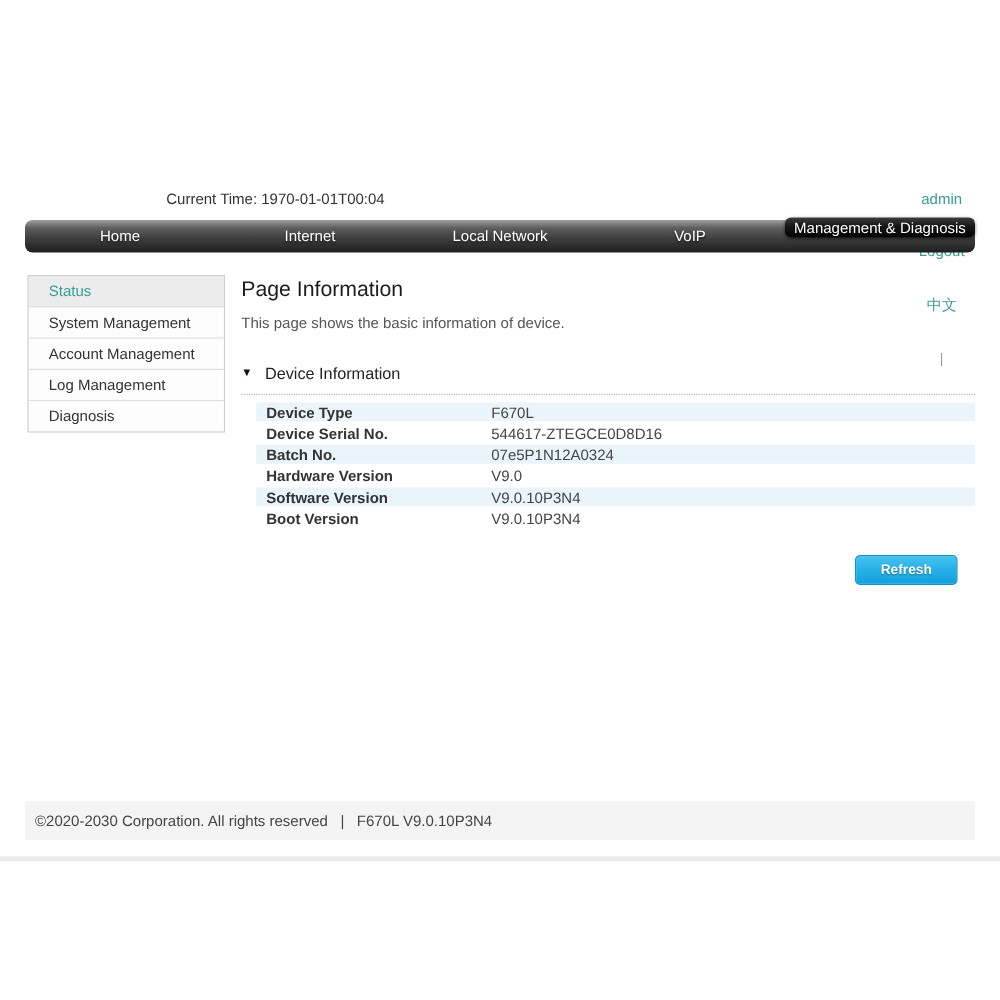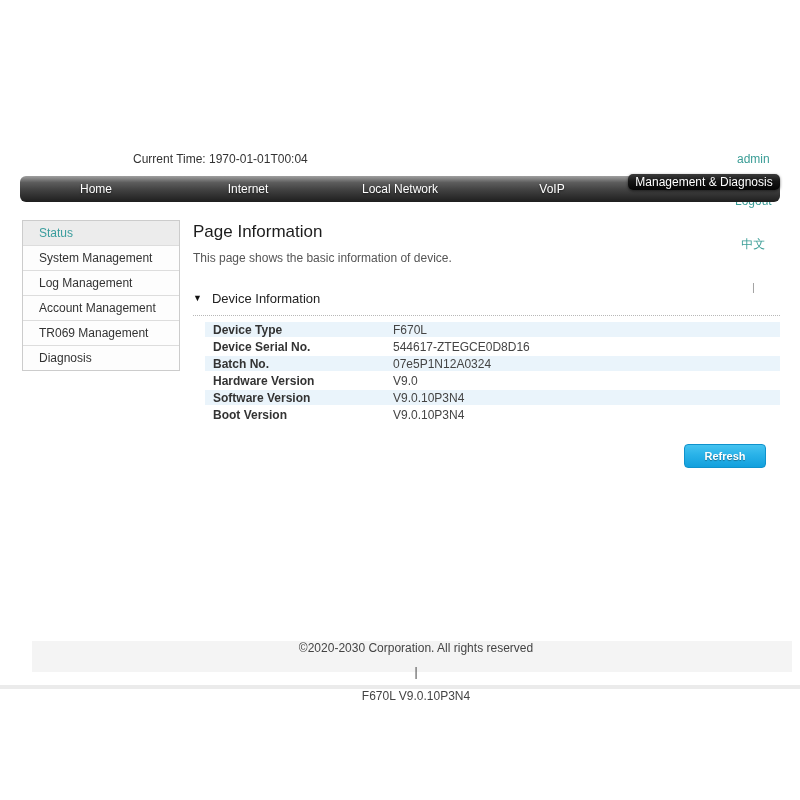--- a/index.html
+++ b/index.html
@@ -62,23 +62,23 @@
   .refresh-btn{
     width:80px;height:22px;border:1px solid #0f92cc;border-radius:4px;
     background:linear-gradient(180deg,#45c3f0 0%,#29b2e8 45%,#12a0dd 100%);
     color:#fff;font-size:11px;font-weight:bold;
     display:flex;align-items:center;justify-content:center;cursor:pointer;
     text-shadow:0 1px 1px rgba(0,0,0,.35);
     font-family:"Liberation Sans","DejaVu Sans",sans-serif;
   }
   
   .footer{
-    position:absolute;left:32px;top:641px;width:760px;height:31px;
+    position:absolute;left:20px;top:641px;width:760px;height:31px;
     background:#f4f4f4;display:flex;align-items:center;padding-left:8px;box-sizing:border-box;
-    font-size:12px;color:#444;gap:10px;flex-direction:column;
+    font-size:12px;color:#444;gap:10px;
   }
   .page-bottom-line{position:absolute;left:0;top:685px;width:800px;height:4px;background:#ebebeb;}
 </style>
 </head>
 <body>
 
 <div class="topbar">
   <div class="current-time">Current Time: 1970-01-01T00:04</div>
   <div class="top-links">
     <span class="lnk">admin</span>
@@ -93,23 +93,22 @@
   <div class="nav-tab">Home</div>
   <div class="nav-tab">Internet</div>
   <div class="nav-tab">Local Network</div>
   <div class="nav-tab">VoIP</div>
   <div class="nav-tab active">Management &amp; Diagnosis</div>
 </div>
 
 <div class="sidebar">
   <div class="side-item active">Status</div>
   <div class="side-item">System Management</div>
+  <div class="side-item">Account Management</div>
   <div class="side-item">Log Management</div>
-  <div class="side-item">Account Management</div>
-  <div class="side-item">TR069 Management</div>
   <div class="side-item">Diagnosis</div>
 </div>
 
 <div class="main">
   <div class="page-title">Page Information</div>
   <div class="page-subtitle">This page shows the basic information of device.</div>
 
   <div class="section-header">
     <span class="tri">▼</span>
     <span>Device Information</span>

